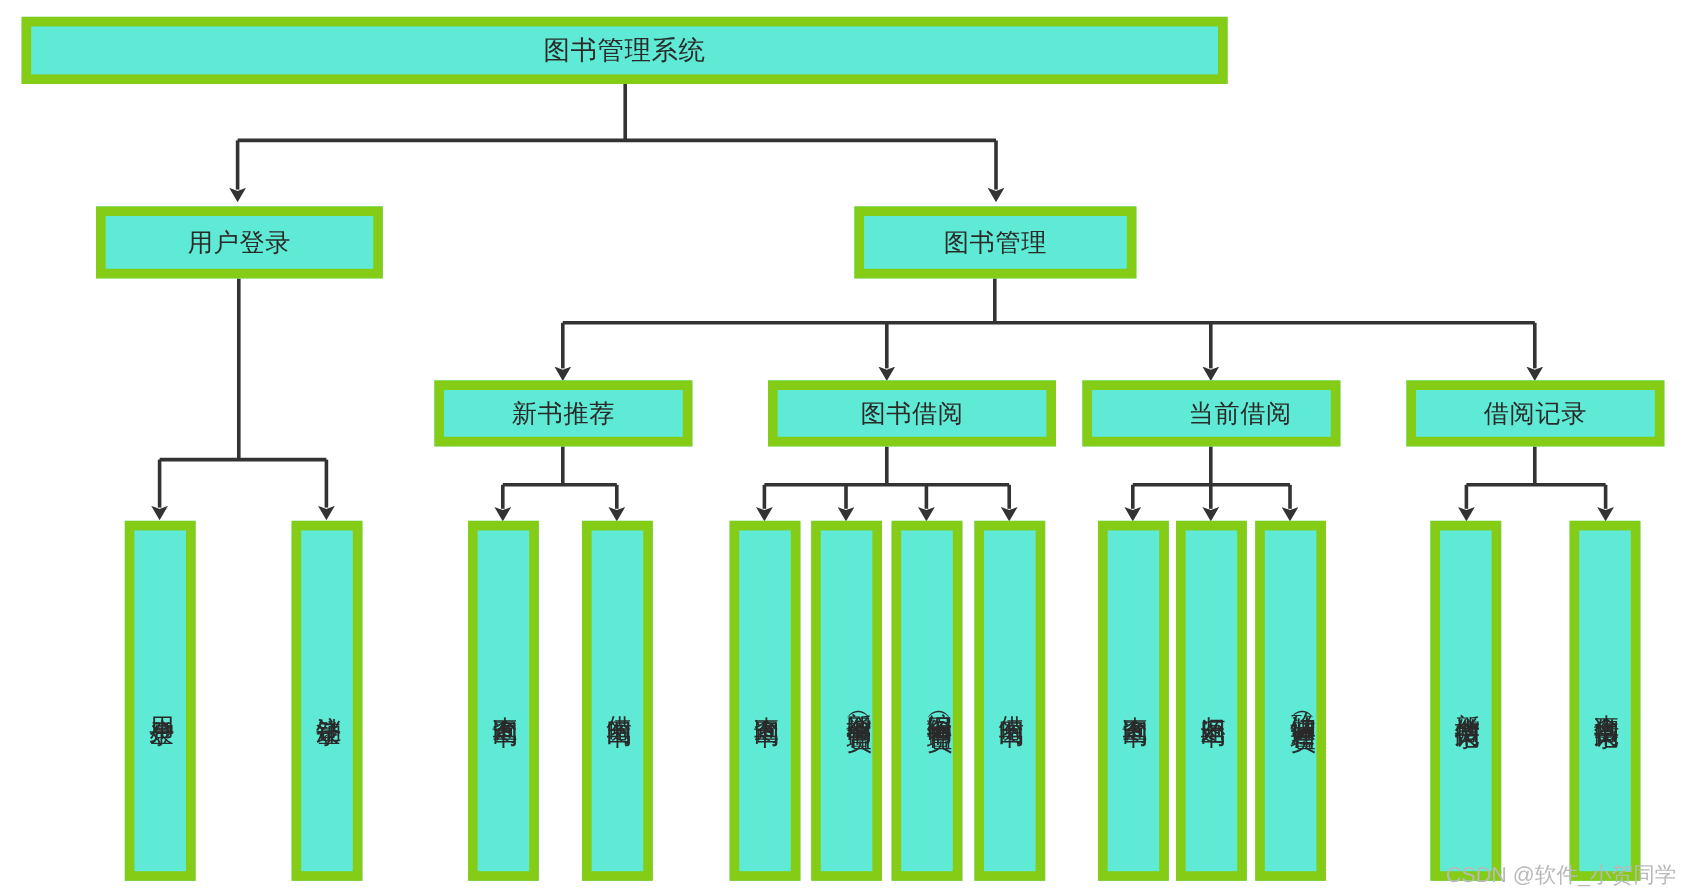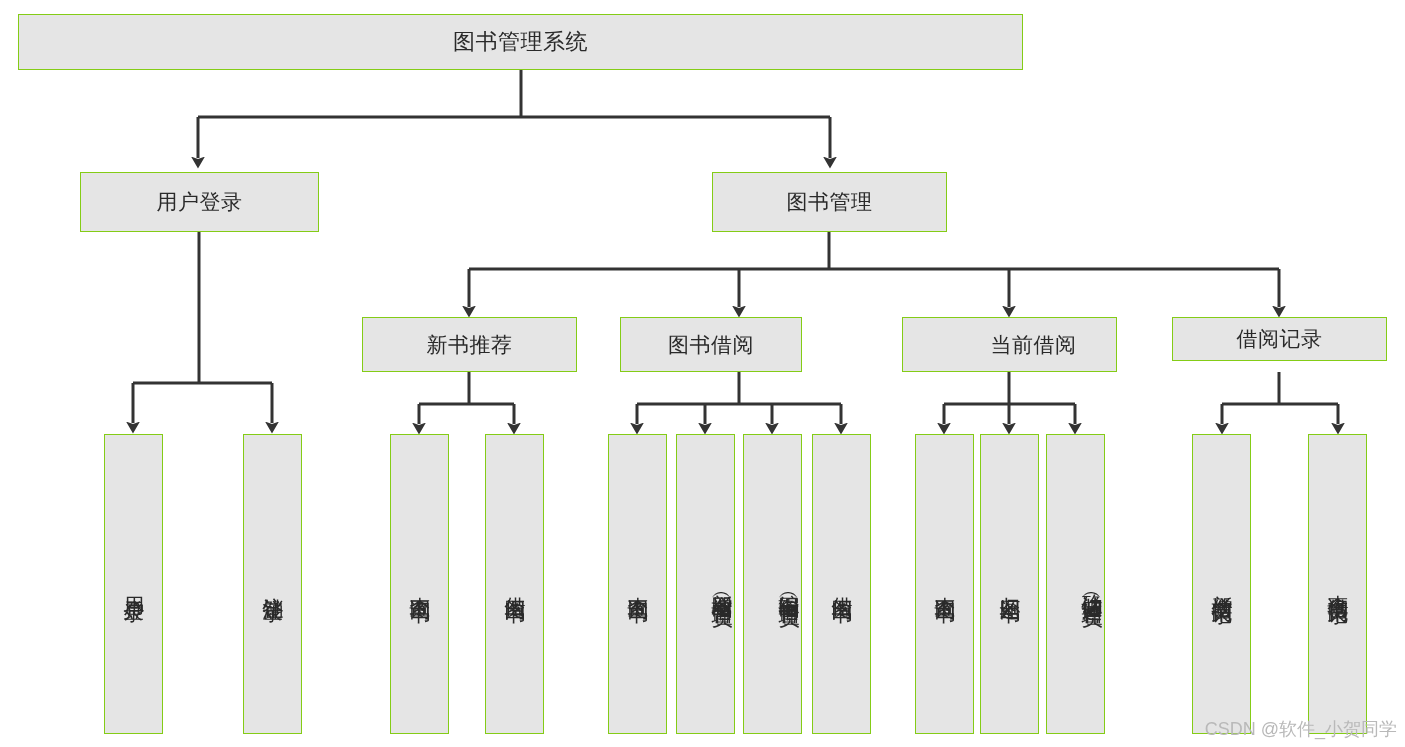--- a/index.html
+++ b/index.html
@@ -18,22 +18,22 @@
   .svg-layer {
     position: absolute;
     left: 0;
     top: 0;
     width: 1405px;
     height: 747px;
   }
   .node {
     position: absolute;
     box-sizing: border-box;
-    border: 1px solid #84cc16;
-    background: #e5e5e5;
+    border: 8px solid #84cc16;
+    background: #5eead4;
     color: #2a2a2a;
     display: flex;
     align-items: center;
     justify-content: center;
     z-index: 3;
   }
   .node-h {
     font-size: 21px;
     letter-spacing: 0.5px;
     white-space: nowrap;
@@ -119,23 +119,23 @@
       <path d="M1338,404 L1338,424" marker-end="url(#arw)"></path>
     </g>
   </svg>
 
   <div class="node node-h node-title" style="left:18px; top:14px; width:1005px; height:56px;">图书管理系统</div>
 
   <div class="node node-h" style="left:80px; top:172px; width:239px; height:60px;">用户登录</div>
   <div class="node node-h" style="left:362px; top:317px; width:215px; height:55px;">新书推荐</div>
 
   <div class="node node-h" style="left:712px; top:172px; width:235px; height:60px;">图书管理</div>
-  <div class="node node-h" style="left:620px; top:317px; width:182px; height:55px;">图书借阅</div>
+  <div class="node node-h" style="left:640px; top:317px; width:240px; height:55px;">图书借阅</div>
   <div class="node node-h" style="left:902px; top:317px; width:215px; height:55px;padding-left:48px;">当前借阅</div>
-  <div class="node node-h" style="left:1172px; top:317px; width:215px; height:44px;">借阅记录</div>
+  <div class="node node-h" style="left:1172px; top:317px; width:215px; height:55px;">借阅记录</div>
 
   <div class="node node-v center-v" style="left:104px; top:434px; width:59px; height:300px;">用户登录</div>
   <div class="node node-v center-v" style="left:243px; top:434px; width:59px; height:300px;">注销登录</div>
 
   <div class="node node-v center-v" style="left:390px; top:434px; width:59px; height:300px;">查询图书</div>
   <div class="node node-v center-v" style="left:485px; top:434px; width:59px; height:300px;">借阅图书</div>
 
   <div class="node node-v center-v" style="left:608px; top:434px; width:59px; height:300px;">查询图书</div>
   <div class="node node-v pad-top-0" style="left:676px; top:434px; width:59px; height:300px;">新增图书（管理员）</div>
   <div class="node node-v pad-top-0" style="left:743px; top:434px; width:59px; height:300px;">编辑图书（管理员）</div>

